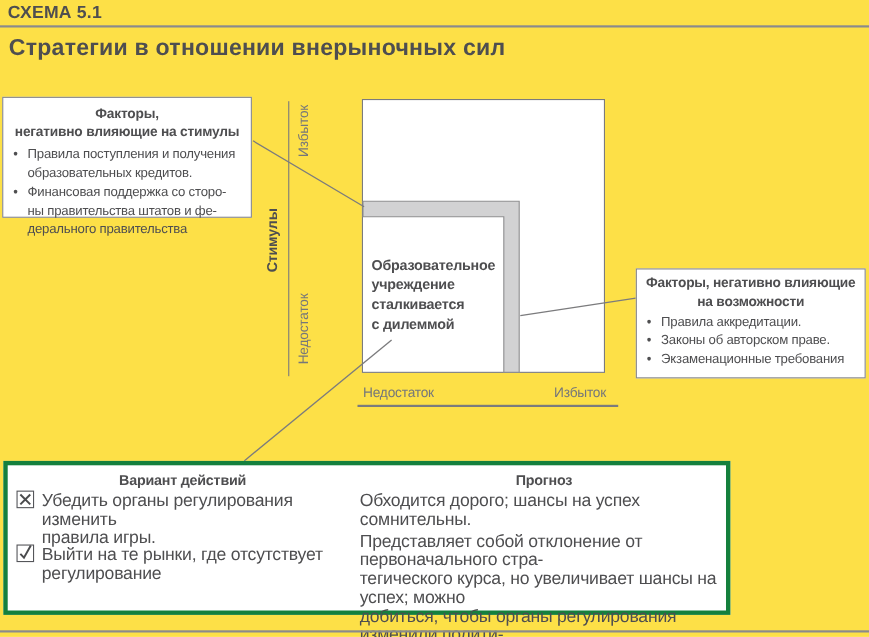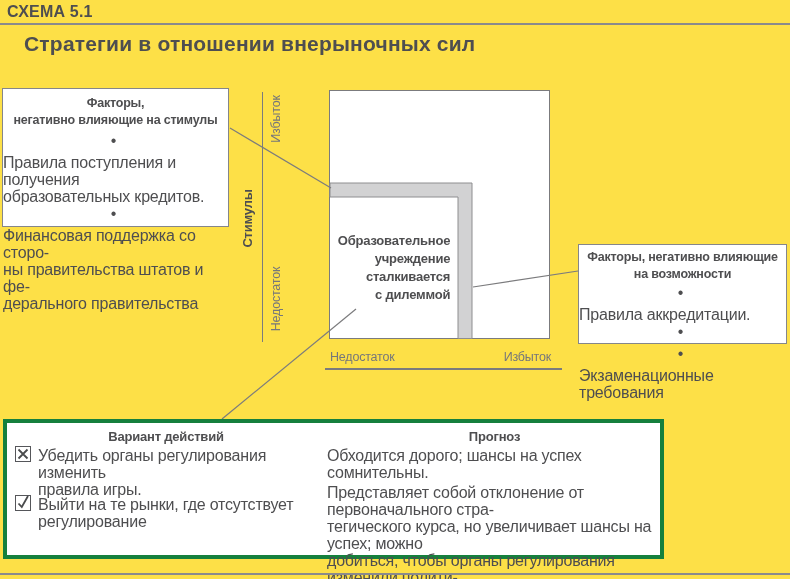--- a/index.html
+++ b/index.html
@@ -5,40 +5,40 @@
   html,body{margin:0;padding:0;background:#fff;}
   .page{
     position:relative;width:790px;height:579px;background:#fde047;overflow:hidden;
     font-family:"Liberation Sans","DejaVu Sans",sans-serif;color:#4e4e50;
     letter-spacing:-0.2px;
   }
   .abs{position:absolute;}
   .pre{white-space:pre-line;}
   .rule{position:absolute;background:#8a8a8c;height:2px;left:0;width:790px;}
   .scheme-label{left:7px;top:3px;font-size:16px;font-weight:bold;letter-spacing:0.2px;}
-  .page-title{left:24px;top:32px;font-size:21px;font-weight:bold;letter-spacing:0.2px;}
+  .page-title{left:8px;top:32px;font-size:21px;font-weight:bold;letter-spacing:0.2px;}
 
   .box{position:absolute;background:#fff;border:1px solid #85868a;box-sizing:border-box;}
   .box-title{font-weight:bold;font-size:12.5px;line-height:17px;text-align:center;padding-top:6px;}
   .bullets{margin:3px 4px 0 0;padding:0;list-style:none;}
-  .bullets li{display:flex;font-size:16px;line-height:17px;flex-direction:column;}
+  .bullets li{display:flex;font-size:12px;line-height:17px;}
   .bullets .marker{flex:0 0 22px;text-align:center;}
   .bullets .marker::before{content:"•";}
   .bullet-text{flex:1;}
 
   .vline{position:absolute;background:#7b7b7d;width:1px;}
   .hline{position:absolute;background:#7b7b7d;height:2px;}
   .rot{position:absolute;transform:rotate(-90deg);text-align:center;}
   .axis-minor{color:#76777a;font-size:12.5px;}
   .axis-major{font-weight:bold;font-size:13px;}
 
   .matrix-rect{position:absolute;left:329px;top:90px;width:221px;height:249px;
     border:1px solid #7b7b7d;box-sizing:border-box;background:#fff;}
   .dilemma{position:absolute;left:330px;top:197px;width:128px;height:142px;
-    display:flex;align-items:center;justify-content:center;text-align:right;
+    display:flex;align-items:center;justify-content:center;text-align:left;
     font-weight:bold;font-size:13px;line-height:18px;}
 
   .overlay{position:absolute;left:0;top:0;pointer-events:none;}
 
   .table{position:absolute;left:3px;top:419px;width:661px;height:140px;
     border:4px solid #15803d;box-sizing:border-box;background:#fff;}
   .col-header{position:absolute;font-weight:bold;font-size:13px;text-align:center;}
   .cell{position:absolute;font-size:16px;line-height:17px;}
   .mark-box{position:absolute;width:16px;height:16px;border:1.5px solid #55565a;
     box-sizing:border-box;background:#fff;display:flex;align-items:center;justify-content:center;}
@@ -46,21 +46,21 @@
 </style>
 </head>
 <body>
 
 <div class="page">
 
   <div class="abs scheme-label">СХЕМА 5.1</div>
   <div class="rule" style="top:23px;"></div>
   <div class="abs page-title">Стратегии в отношении внерыночных сил</div>
 
-  <div class="box" style="left:2px;top:88px;width:227px;height:139px;">
+  <div class="box" style="left:2px;top:88px;width:227px;height:110px;">
     <div class="box-title pre">Факторы,
 негативно влияющие на стимулы</div>
     <ul class="bullets">
       <li>
         <span class="marker"></span>
         <span class="bullet-text pre">Правила поступления и получения
 образовательных кредитов.</span>
       </li>
       <li>
         <span class="marker"></span>
@@ -97,20 +97,21 @@
   <div class="box" style="left:578px;top:228px;width:209px;height:100px;margin-top:16px;">
     <div class="box-title pre" style="padding-top:4px;">Факторы, негативно влияющие
 на возможности</div>
     <ul class="bullets" style="margin-top:1px;">
       <li>
         <span class="marker"></span>
         <span class="bullet-text">Правила аккредитации.</span>
       </li>
       <li>
         <span class="marker"></span>
+        <span class="bullet-text">Законы об авторском праве.</span>
       </li>
       <li>
         <span class="marker"></span>
         <span class="bullet-text">Экзаменационные требования</span>
       </li>
     </ul>
   </div>
 
   <div class="table">
     <div class="col-header" style="left:0;top:6px;width:318px;">Вариант действий</div>

